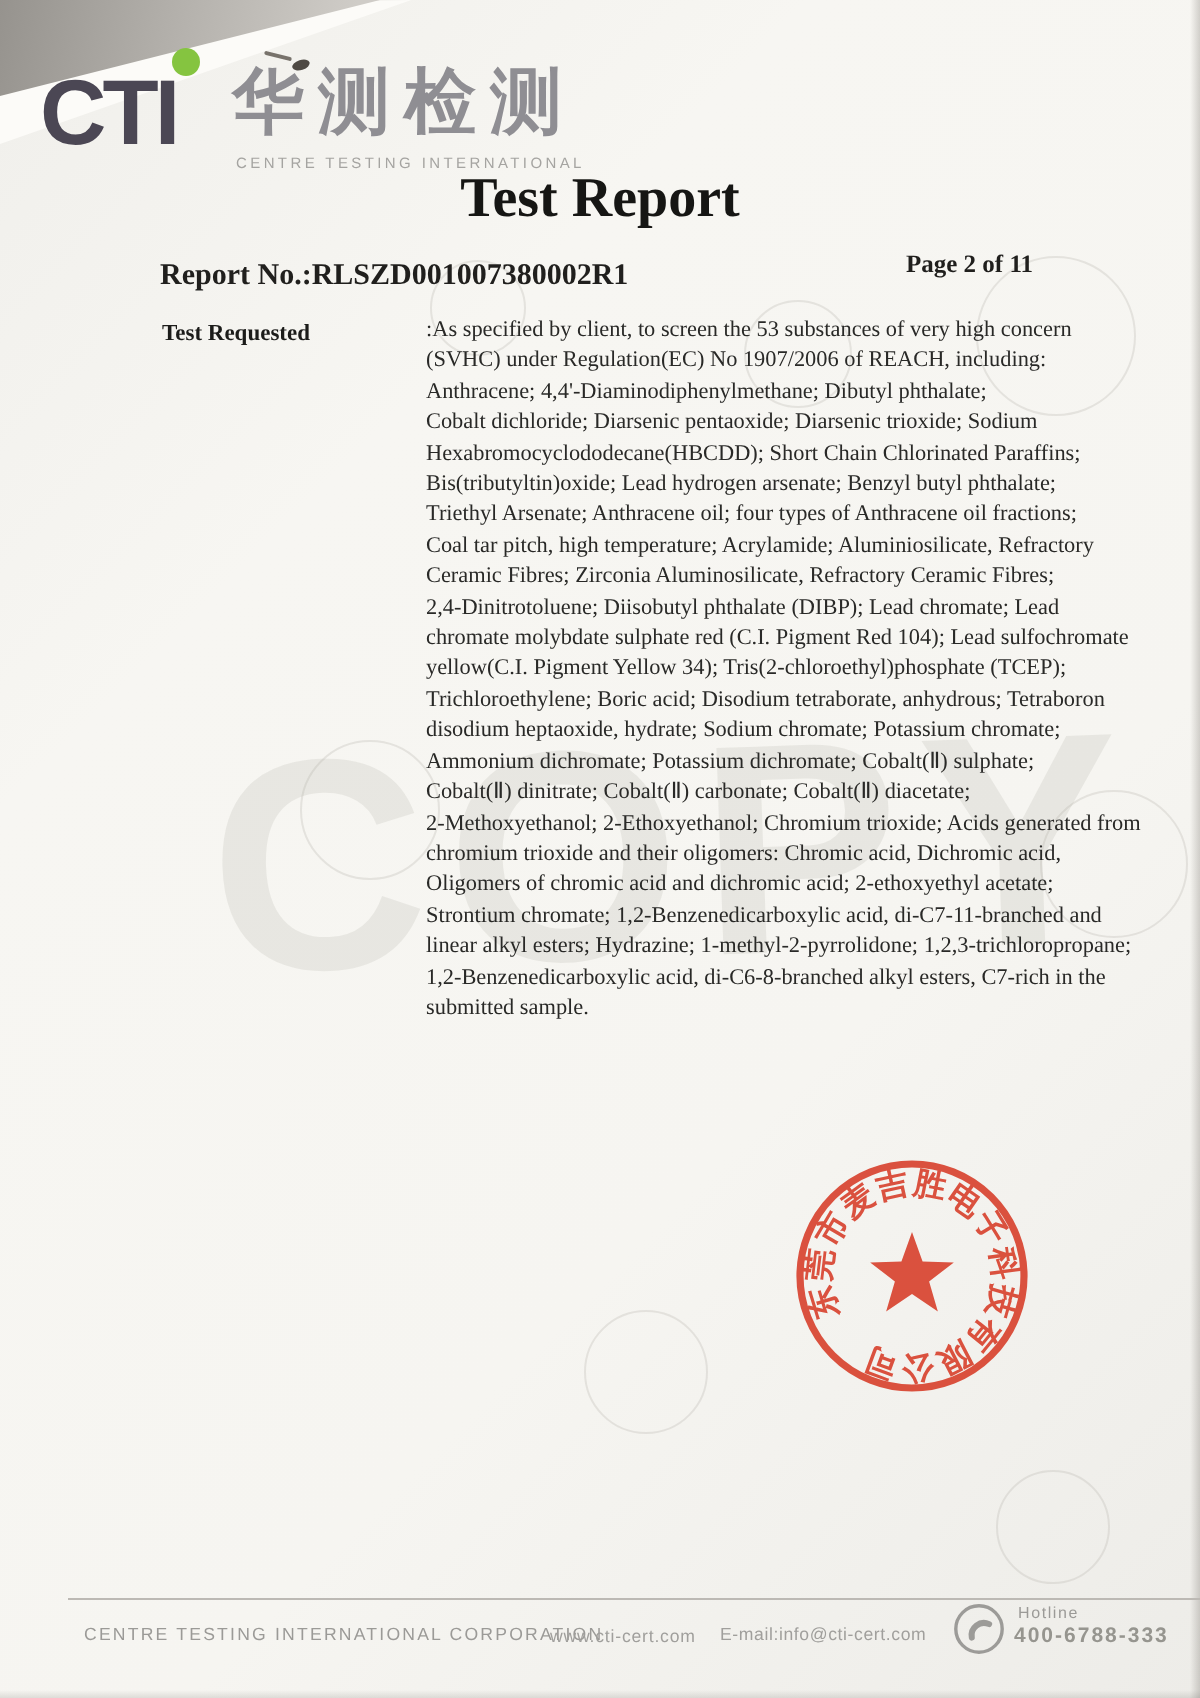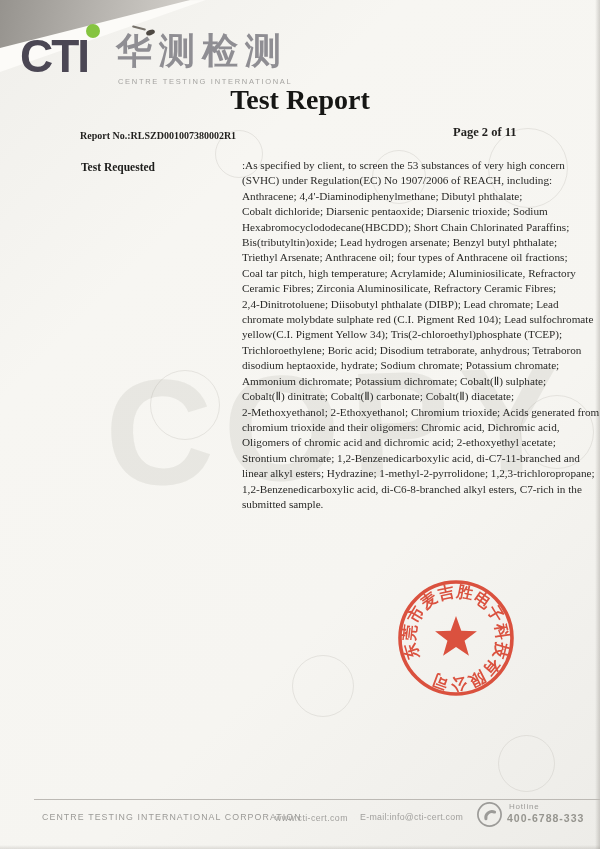--- a/index.html
+++ b/index.html
@@ -31,27 +31,27 @@
     font-weight:bold;font-size:46px;line-height:1;letter-spacing:-2px;color:#4b4754;}
   .logo-dot{position:absolute;left:86px;top:24px;width:14px;height:14px;border-radius:50%;
     background:#85c440;}
   .logo-cn{position:absolute;left:116px;top:36px;font-size:36px;line-height:1;font-weight:600;
     letter-spacing:7px;color:#8f8e93;font-family:Liberation Mono, monospace;}
   .logo-sub{position:absolute;left:118px;top:77px;font-family:"Liberation Sans",sans-serif;
     font-size:7.5px;letter-spacing:1.7px;color:#a5a4a1;}
   
   .title{position:absolute;left:0;right:0;top:72px;margin:12px;text-align:center;
     font-size:28px;font-weight:bold;color:#161614;}
-  .report-no{position:absolute;left:80px;top:130px;font-size:10px;font-weight:600;color:#201f1d;}
+  .report-no{position:absolute;left:80px;top:130px;font-size:15px;font-weight:600;color:#201f1d;}
   .page-info{position:absolute;left:453px;top:125px;font-size:12.5px;font-weight:600;color:#201f1d;}
   
   .label{position:absolute;left:81px;top:161px;font-size:11.5px;font-weight:bold;color:#1c1c1a;}
   .body-text{position:absolute;left:213px;top:158px;width:350px;font-size:11.2px;
     line-height:15.4px;color:#292927;}
-  .body-text .line{white-space:nowrap;margin-left:29px;}
+  .body-text .line{white-space:nowrap;}
   
   .stamp{position:absolute;left:395px;top:577px;width:122px;height:122px;opacity:0.9;}
   .stamp text{font-family:"DejaVu Sans","Liberation Sans",sans-serif;font-weight:bold;
     font-size:16px;fill:#d8402c;}
   
   .footer-line{position:absolute;left:34px;right:0;top:799px;height:1px;background:#bcb9b4;}
   .f-company{position:absolute;left:42px;top:812px;font-family:"Liberation Sans",sans-serif;
     font-size:8.8px;letter-spacing:1.1px;color:#9b9a97;}
   .f-web{position:absolute;left:275px;top:813px;font-family:"Liberation Sans",sans-serif;
     font-size:8.8px;letter-spacing:0.4px;color:#a09f9c;}

